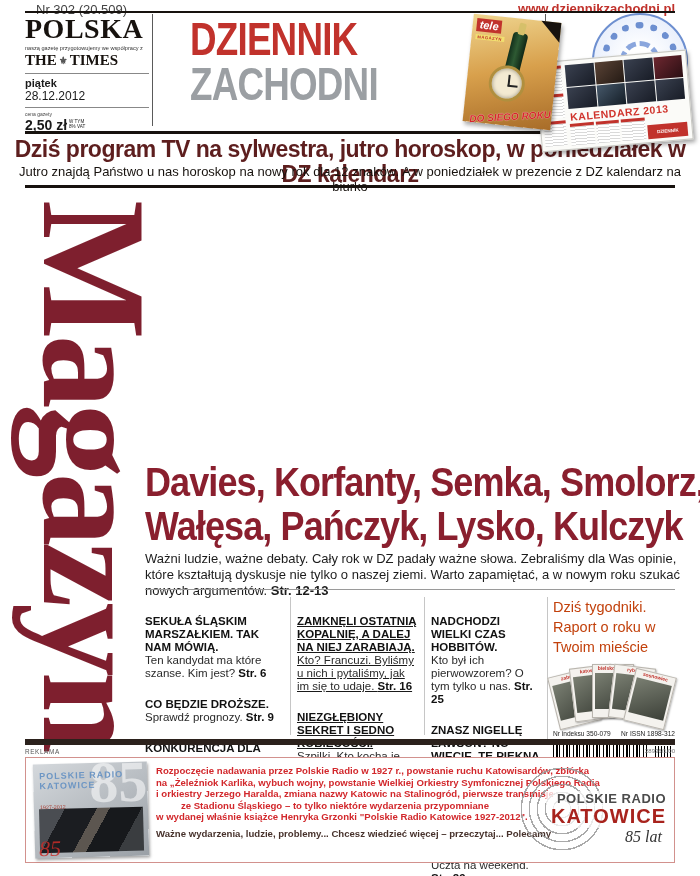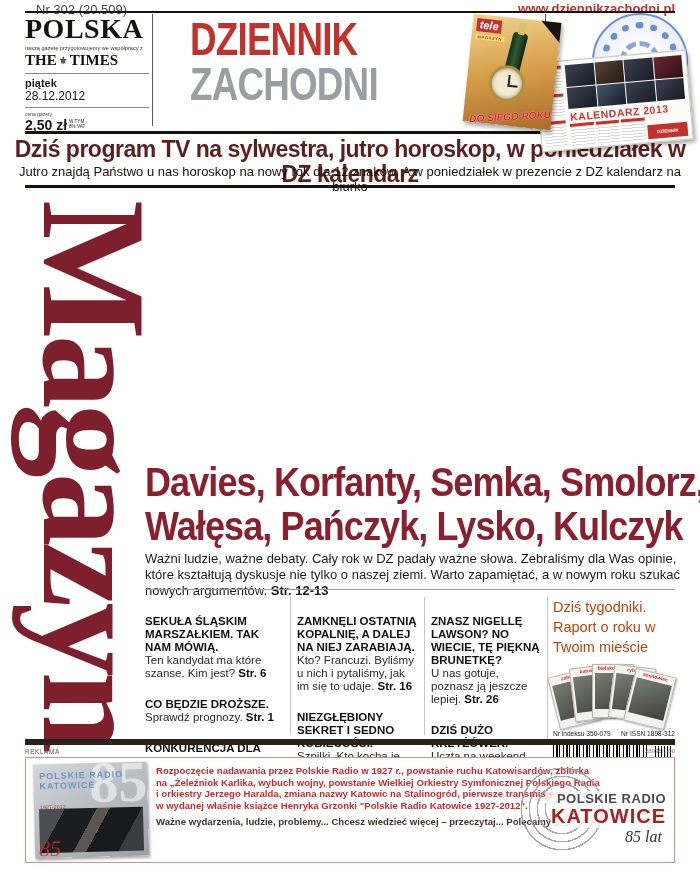--- a/index.html
+++ b/index.html
@@ -115,21 +115,21 @@
   .mag-lead { left:145px; top:551px; width:536px; font-size:13px; line-height:16px; color:#1c1c1c; }
   .mag-lead b { font-weight:bold; }
   .rule-lead { left:145px; width:530px; top:589px; height:1px; background:#9a9a9a; }
 
   
   .teaser { font-size:11.5px; line-height:13px; margin-bottom:10px; color:#2a2a2a;margin-top:18px; }
   .teaser .tt { font-weight:bold; color:#111; display:block; }
   .teaser .pg { font-weight:bold; color:#111; }
   .col { top:597px; }
   .col1 { left:145px; width:138px; }
-  .col2 { left:297px; width:122px; }
+  .col2 { left:297px; width:122px;text-decoration:underline; }
   .col3 { left:431px; width:110px; }
   .col4 { left:553px; width:122px; }
   .vdiv { top:597px; width:1px; height:138px; background:#c6c6c6; }
   .vd1 { left:290px; } .vd2 { left:424px; } .vd3 { left:547px; height:148px; }
 
   .weekly-heading { font-size:14.5px; line-height:20px; color:#c2410c; }
   .covers { position:relative; height:62px; margin-top:6px; }
   .wcover { position:absolute; width:42px; height:54px; background:#f4f2ee; border:1px solid #b9b5ae; box-shadow:1px 1px 2px rgba(0,0,0,.3); }
   .wcover .wt { display:block; font-size:5px; line-height:7px; color:#c1322c; font-weight:bold; text-align:center; white-space:nowrap; overflow:hidden; }
   .wcover .wp { margin:1px 2px; height:36px; background:linear-gradient(150deg,#7a7f72,#3c4038); }
@@ -256,30 +256,31 @@
 
   <div class="abs mag-headline">
     <div>Davies, Korfanty, Semka, Smolorz,</div>
     <div>Wałęsa, Pańczyk, Lysko, Kulczyk</div>
   </div>
   <div class="abs mag-lead"><span>Ważni ludzie, ważne debaty. Cały rok w DZ padały ważne słowa. Zebraliśmy dla Was opinie, które kształtują dyskusje nie tylko o naszej ziemi. Warto zapamiętać, a w nowym roku szukać nowych argumentów. </span><b>Str. 12-13</b></div>
   <div class="abs rule-lead"></div>
 
   <div class="abs col col1">
     <p class="teaser"><span class="tt">SEKUŁA ŚLĄSKIM MARSZAŁKIEM. TAK NAM MÓWIĄ.</span><span>Ten kandydat ma które szanse. Kim jest? </span><span class="pg">Str. 6</span></p>
-    <p class="teaser"><span class="tt">CO BĘDZIE DROŻSZE.</span><span>Sprawdź prognozy. </span><span class="pg">Str. 1</span></p>
+    <p class="teaser"><span class="tt">CO BĘDZIE DROŻSZE.</span><span>Sprawdź prognozy. </span><span class="pg">Str. 9</span></p>
     <p class="teaser"><span class="tt">KONKURENCJA DLA SPODKA W GLIWICACH.</span><span>Podium robi wrażenie. </span><span class="pg">Str. 8</span></p>
   </div>
   <div class="abs vdiv vd1"></div>
   <div class="abs col col2">
     <p class="teaser"><span class="tt">ZAMKNĘLI OSTATNIĄ KOPALNIĘ, A DALEJ NA NIEJ ZARABIAJĄ.</span><span>Kto? Francuzi. Byliśmy u nich i pytaliśmy, jak im się to udaje. </span><span class="pg">Str. 16</span></p>
     <p class="teaser"><span class="tt">NIEZGŁĘBIONY SEKRET I SEDNO KOBIECOŚCI.</span><span>Szpilki. Kto kocha je bardziej, kobiety czy mężczyźni? </span><span class="pg">Str. 34</span></p>
   </div>
   <div class="abs vdiv vd2"></div>
   <div class="abs col col3">
+    <p class="teaser"><span class="tt">NADCHODZI WIELKI CZAS HOBBITÓW.</span><span>Kto był ich pierwowzorem? O tym tylko u nas. </span><span class="pg">Str. 25</span></p>
     <p class="teaser"><span class="tt">ZNASZ NIGELLĘ LAWSON? NO WIECIE, TĘ PIĘKNĄ BRUNETKĘ?</span><span>U nas gotuje, poznasz ją jeszcze lepiej. </span><span class="pg">Str. 26</span></p>
     <p class="teaser"><span class="tt">DZIŚ DUŻO KRZYŻÓWEK.</span><span>Uczta na weekend. </span><span class="pg">Str. 29</span></p>
   </div>
   <div class="abs vdiv vd3"></div>
 
   <div class="abs col col4">
     <div class="weekly-heading">Dziś tygodniki. Raport o roku w Twoim mieście</div>
     <div class="covers">
       <div class="wcover">
           <span class="wt">zabrze</span>
@@ -326,20 +327,21 @@
       <div class="book-title">POLSKIE RADIO KATOWICE</div>
       <div class="book-years">1927-2012</div>
       <div class="book-photo"></div>
       <div class="book-85red">85</div>
     </div>
     <div class="ad-text">
       <div class="ad-red">
         <div>Rozpoczęcie nadawania przez Polskie Radio w 1927 r., powstanie ruchu Katowisardów, zbiórka</div>
         <div>na „Żeleźniok Karlika, wybuch wojny, powstanie Wielkiej Orkiestry Symfonicznej Polskiego Radia</div>
         <div>i orkiestry Jerzego Haralda, zmiana nazwy Katowic na Stalinogród, pierwsze transmisje</div>
+        <div>ze Stadionu Śląskiego – to tylko niektóre wydarzenia przypomniane</div>
         <div>w wydanej właśnie książce Henryka Grzonki "Polskie Radio Katowice 1927-2012".</div>
       </div>
       <div class="ad-dark">
         <div>Ważne wydarzenia, ludzie, problemy... Chcesz wiedzieć więcej – przeczytaj... Polecamy</div>
       </div>
     </div>
     <div class="radio-logo">
       <div class="rings"></div>
       <div class="rl1">POLSKIE RADIO</div>
       <div class="rl2">KATOWICE</div>

